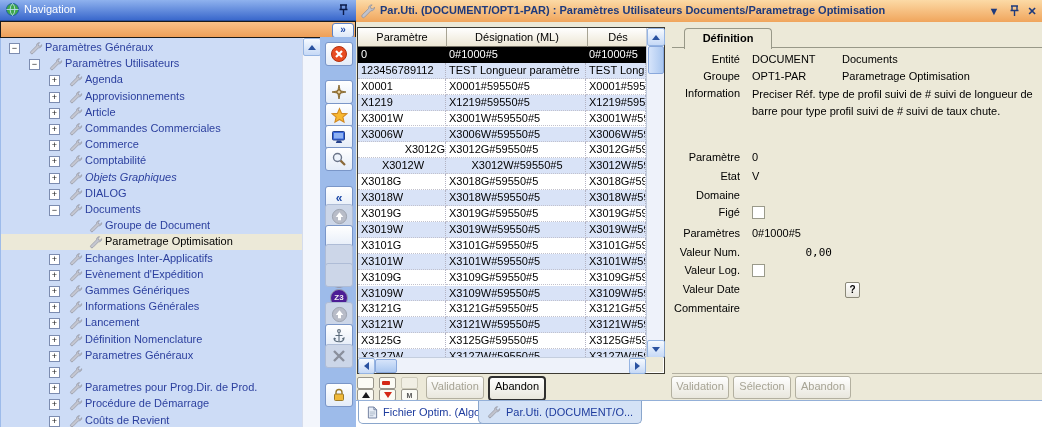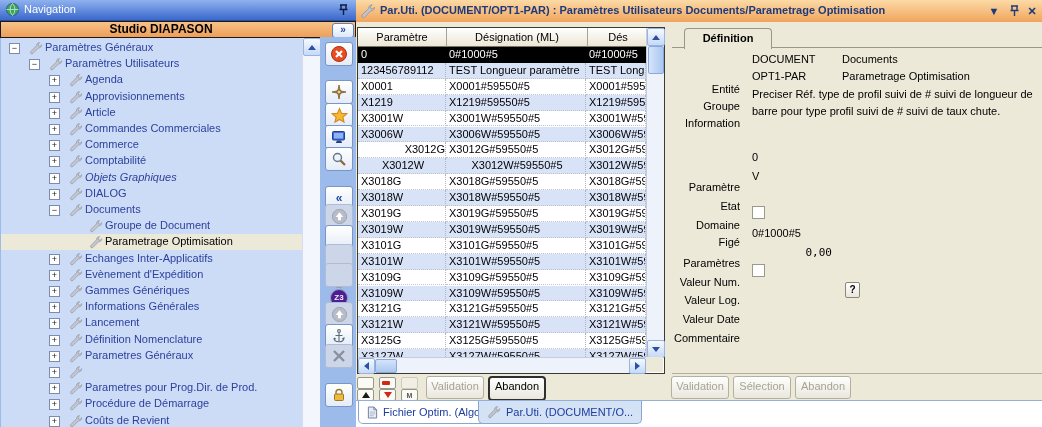--- a/index.html
+++ b/index.html
@@ -73,21 +73,21 @@
   .thumb{background:linear-gradient(90deg,#d6e4fa,#aac7f0);border:1px solid #89a8dc;border-radius:2px;}
   .thumb.h{background:linear-gradient(#d6e4fa,#aac7f0);}
   .corner{position:absolute;left:288px;top:329px;width:17px;height:15px;background:#ece9d8;}
 
   
   .def-tab{left:684px;top:28px;width:86px;height:20px;background:#ece9d8;border:1px solid #989888;
     border-bottom:none;border-radius:4px 4px 0 0;font-size:11px;font-weight:bold;color:#000;
     text-align:center;line-height:19px;z-index:2;cursor:pointer;}
   .def-topline{left:672px;top:47px;width:370px;height:1px;background:#989888;z-index:1;}
   .def-botline{left:672px;top:373px;width:370px;height:1px;background:#b2afa0;}
-  .dlabel{position:absolute;left:672px;width:68px;text-align:right;font-size:11px;color:#000;margin-top:30px;}
+  .dlabel{position:absolute;left:672px;width:68px;text-align:right;font-size:11px;color:#000;}
   .dvalue{position:absolute;left:752px;font-size:11px;color:#000;white-space:nowrap;}
   .dvalue2{position:absolute;left:842px;font-size:11px;color:#000;white-space:nowrap;}
   .dinfo{position:absolute;left:752px;width:290px;font-size:11px;color:#000;line-height:17px;}
   .chk{position:absolute;left:752px;width:11px;height:11px;background:#fff;border:1px solid #9a9a8a;cursor:pointer;}
   .numval{position:absolute;left:752px;width:80px;text-align:right;font-size:11px;font-family:"DejaVu Sans Mono","Liberation Mono",monospace;}
   .helpbtn{position:absolute;left:845px;width:13px;height:14px;background:linear-gradient(#fff,#e8e6dc);
     border:1px solid #8a8878;border-radius:2px;font-size:10px;font-weight:bold;text-align:center;line-height:13px;cursor:pointer;}
 
   
   .btn{position:absolute;top:376px;height:21px;background:linear-gradient(#fefefe,#e9e7dd);
@@ -124,21 +124,20 @@
       </span>
       <span class="abs nav-title-text">Navigation</span>
       <span class="abs pin-btn" style="right:6px;top:2px;">
         <svg width="9" height="12" viewBox="0 0 9 12">
             <path d="M1 1 h7 M2 1 v4 M7 1 v4 M0.5 5.5 h8 M4.5 5.5 v5.5" stroke="#0a1a4a" stroke-width="1.4" fill="none"></path>
           </svg>
       </span>
     </div>
 
     <div class="abs studio-header">
-      <div class="abs studio-title">Studio DIAPASON</div>
       <div class="abs expand-btn">»</div>
     </div>
 
     <div class="abs tree-area" id="tree">
         <div class="tree-item" style="top: 2px;">
           <span class="expander" style="left: 8px;">−</span>
           <span class="wrench-sm" style="left: 28px;"><svg width="14" height="14" viewBox="0 0 16 16">
               <path fill="#c4c6d0" stroke="#8a8c98" stroke-width="0.7" d="M14.5 4.2 L12.8 5.9 L10.9 5.5 L10.5 3.6 L12.2 1.9 A3.2 3.2 0 0 0 8.6 5.5 L2.2 11.9 A1.6 1.6 0 0 0 4.5 14.2 L10.9 7.8 A3.2 3.2 0 0 0 14.5 4.2 Z"></path>
             </svg></span>
           <span class="tlabel" style="left: 44px;">Paramètres Généraux</span>

